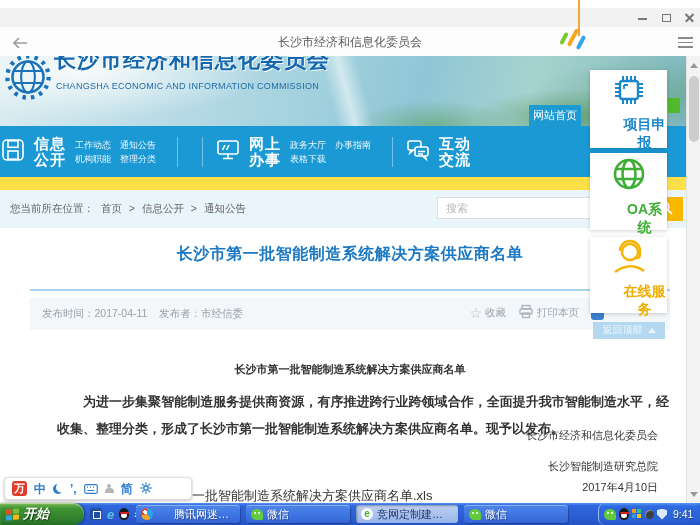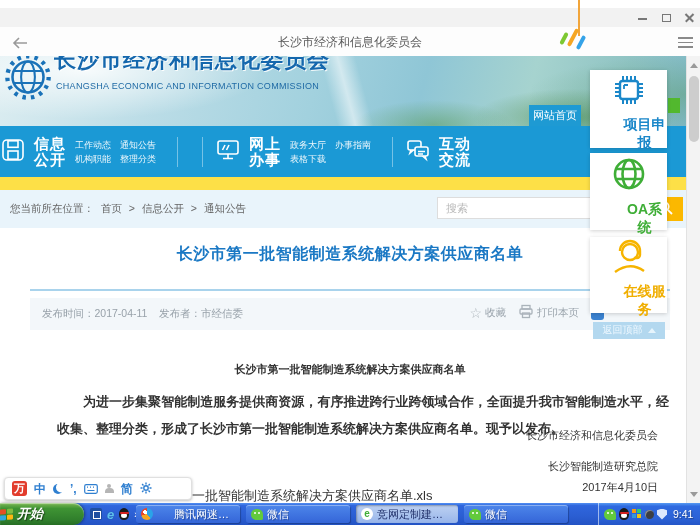--- a/index.html
+++ b/index.html
@@ -99,21 +99,21 @@
     text-align:center;line-height:15px !important;font-weight:bold;}
   .ico-moon{width:10px;height:10px;border-radius:50%;box-shadow:inset 3px -1.5px 0 0 #2f7fd0;cursor:pointer;}
   .ico-person{width:9px;height:10px;position:relative;cursor:pointer;}
   .ico-person::before{content:"";position:absolute;left:2.5px;top:0;width:4px;height:4px;border-radius:50%;background:#b5b5b5;}
   .ico-person::after{content:"";position:absolute;left:0;top:4.5px;width:9px;height:5px;border-radius:4px 4px 0 0;background:#b5b5b5;}
   
   .taskbar{position:absolute;left:0;top:503px;width:700px;height:22px;z-index:90;
     background:linear-gradient(180deg,#5390f2 0%,#3066dd 12%,#2b5ed2 60%,#2353c4 100%);}
   .startbtn{position:absolute;left:0;top:0;height:22px;width:84px;border-radius:0 11px 11px 0;cursor:pointer;
     background:linear-gradient(180deg,#7db954 0%,#3f9434 25%,#2f7d2b 80%,#266e24 100%);
-    box-shadow:inset 0 1px 1px rgba(255,255,255,.5), 1px 0 3px rgba(0,0,0,.4);display:flex;align-items:center;padding-left:0;box-sizing:border-box;}
+    box-shadow:inset 0 1px 1px rgba(255,255,255,.5), 1px 0 3px rgba(0,0,0,.4);display:flex;align-items:center;padding-left:6px;box-sizing:border-box;}
   .flag{width:13px;height:11px;display:grid;grid-template-columns:6px 6px;grid-template-rows:5px 5px;gap:1px;transform:skewY(-6deg);margin-right:4px;}
   .flag i{border-radius:1px;}
   .flag i:nth-child(1){background:#e34f26;} .flag i:nth-child(2){background:#7fbb42;}
   .flag i:nth-child(3){background:#31a8e0;} .flag i:nth-child(4){background:#fdb813;}
   .start-label{color:#fff;font-size:13px;font-weight:bold;font-style:italic;text-shadow:1px 1px 1px rgba(0,0,0,.5);}
   .quick{position:absolute;left:90px;top:0;height:22px;display:flex;align-items:center;gap:5px;}
   .ico-pic{width:12px;height:12px;background:#1f4fa0;border-radius:2px;position:relative;cursor:pointer;}
   .ico-pic::before{content:"";position:absolute;left:2.5px;top:2.5px;width:6px;height:6px;border:1px solid #fff;}
   .ico-ie{font-size:13px;font-weight:bold;font-style:italic;color:#5fc0f0;cursor:pointer;line-height:1;text-shadow:0 0 1px #1a5a9a;}
   .ico-qq{width:10px;height:12px;background:#1a1a1a;border-radius:50% 50% 46% 46%;position:relative;cursor:pointer;}
@@ -126,21 +126,21 @@
   .task-active{background:linear-gradient(180deg,#bdd1f2,#98b5ea);box-shadow:inset 1px 1px 2px rgba(0,0,0,.3);}
   .task-active .tlabel{color:#20306a;text-shadow:none;}
   .t1{left:136px;width:104px;gap:17px;} .t2{left:246px;width:104px;} .t3{left:356px;width:102px;} .t4{left:464px;width:104px;}
   .ico-wechat{width:12px;height:11px;background:#62ca3c;border-radius:6px 6px 2px 6px;position:relative;flex:0 0 auto;}
   .ico-wechat::before{content:"";position:absolute;left:3px;top:3.5px;width:2px;height:2px;border-radius:50%;background:#fff;}
   .ico-wechat::after{content:"";position:absolute;left:7px;top:3.5px;width:2px;height:2px;border-radius:50%;background:#fff;}
   .ico-tx{width:12px;height:12px;border-radius:50%;flex:0 0 auto;
     background:radial-gradient(circle at 35% 35%, #fff 0 18%, transparent 19%), conic-gradient(#2aa3e8 0 40%, #f5a623 40% 70%, #e8452a 70% 100%);}
   .ico-ge{width:12px;height:12px;border-radius:50%;background:#fff;color:#3fae37;font-size:10px;font-weight:bold;text-align:center;line-height:12px;flex:0 0 auto;}
   .tray{position:absolute;left:598px;top:0;width:102px;height:22px;border-left:1px solid rgba(255,255,255,.55);
-    background:linear-gradient(180deg,#569af2 0%,#2f6ae0 15%,#2b62d6 70%,#2456c8 100%);display:flex;align-items:center;padding-left:5px;box-sizing:border-box;gap:3px;}
+    background:linear-gradient(180deg,#569af2 0%,#2f6ae0 15%,#2b62d6 70%,#2456c8 100%);display:flex;align-items:center;padding-left:5px;box-sizing:border-box;gap:3px;border-radius:7px;}
   .ico-grid{width:10px;height:10px;display:grid;grid-template-columns:4px 4px;grid-template-rows:4px 4px;gap:1px;}
   .ico-grid i:nth-child(1){background:#f39c12;} .ico-grid i:nth-child(2){background:#2ecc71;}
   .ico-grid i:nth-child(3){background:#3498db;} .ico-grid i:nth-child(4){background:#f1c40f;}
   .ico-dark{width:9px;height:9px;border-radius:50%;background:#3c3f44;box-shadow:inset 1px 1px 0 rgba(255,255,255,.4);}
   .ico-shield{width:10px;height:11px;background:#dce8fd;clip-path:polygon(50% 0,100% 16%,100% 55%,50% 100%,0 55%,0 16%);}
   .clock{color:#fff;font-size:10.5px;margin-left:3px;text-shadow:1px 1px 1px rgba(0,0,0,.35);}
 </style>
 </head>
 <body>
 

